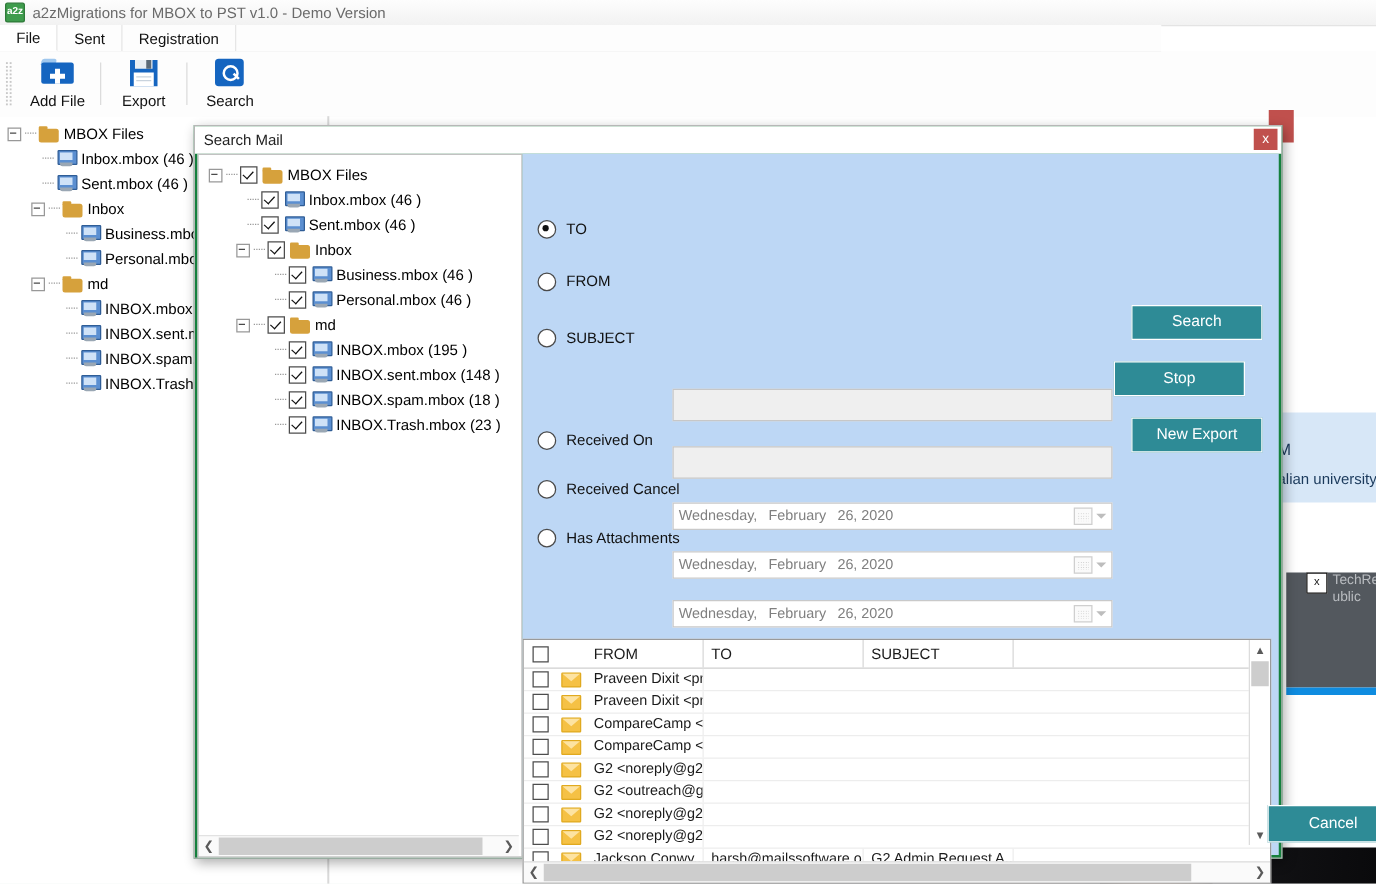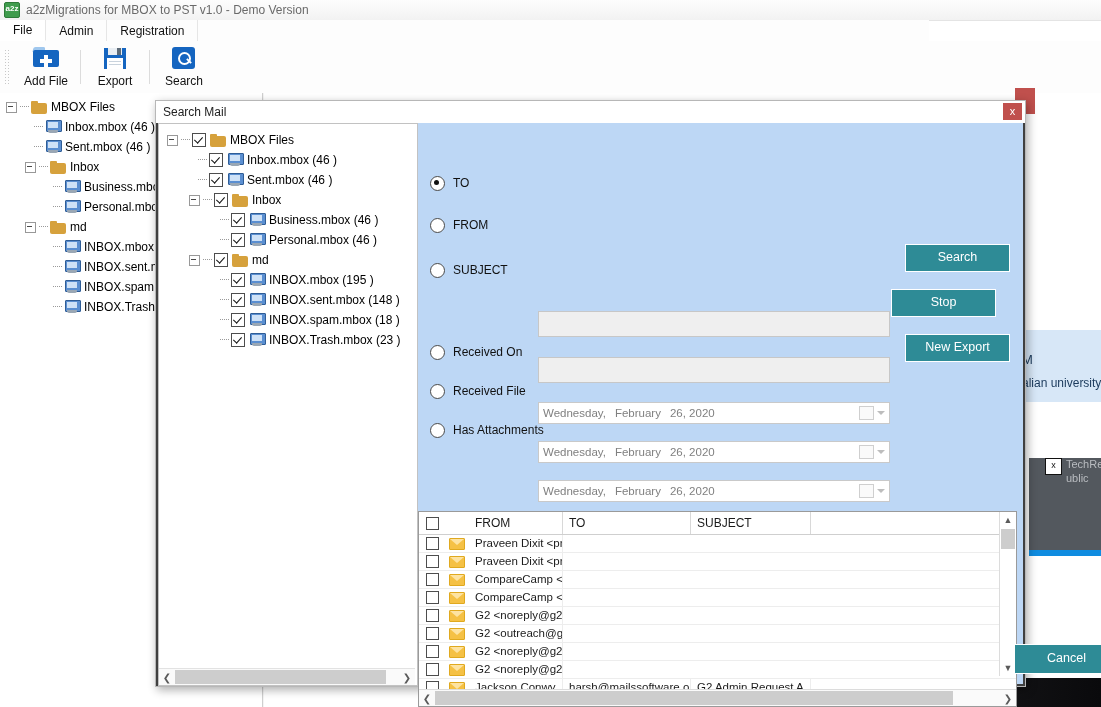--- a/index.html
+++ b/index.html
@@ -92,21 +92,21 @@
     position:relative;flex:0 0 auto;
   }
   .cb.checked:after{
     content:"";position:absolute;left:3px;top:1px;width:4px;height:7px;
     border:solid #111;border-width:0 1.6px 1.6px 0;transform:rotate(42deg);
   }
 
   
   #search-dialog{
     position:absolute;left:155px;top:100px;width:869px;height:585px;
-    background:#404040;box-shadow:2px 3px 9px rgba(0,0,0,.32);
+    background:#15803d;box-shadow:2px 3px 9px rgba(0,0,0,.32);
     border:1px solid #b7b7b7;
   }
   .dlg-title{
     position:absolute;left:0;top:0;width:869px;height:22px;background:#fff;
     display:flex;align-items:center;
   }
   .dlg-title-text{margin-left:7px;font-size:12px;color:#222;}
   .dlg-close{
     position:absolute;right:3px;top:2px;width:19px;height:17px;background:#c0504d;
     color:#fff;font-size:11px;text-align:center;line-height:17px;font-family:"Liberation Sans",sans-serif;
@@ -198,21 +198,21 @@
 
 <div id="app-window">
 
   <div class="titlebar">
     <div class="title-icon">a2z</div>
     <div class="title-text">a2zMigrations for MBOX to PST v1.0 - Demo Version</div>
   </div>
 
   <div class="menubar">
     <div class="menu-item active">File</div>
-    <div class="menu-item">Admin</div>
+    <div class="menu-item">Sent</div>
     <div class="menu-item">Registration</div>
   </div>
 
   <div class="toolbar">
     <div class="tb-grip"></div>
     <div class="tb-btn">
       <div class="ico ico-addfile">
         <div class="f-tab"></div>
           <div class="f-back"></div>
           <div class="f-plusv"></div>
@@ -562,21 +562,21 @@
         <span>Wednesday,</span>
         <span>February</span>
         <span>26, 2020</span>
       </span>
       <span class="cal-btn"></span>
       <span class="cal-arrow"></span>
     </div>
 
     <div class="form-row" style="top:253px">
       <span class="radio"></span>
-      <span class="radio-label">Received File</span>
+      <span class="radio-label">Received Cancel</span>
     </div>
     <div class="date-input" style="left:120px;top:357px">
       <span class="date-parts">
         <span>Wednesday,</span>
         <span>February</span>
         <span>26, 2020</span>
       </span>
       <span class="cal-btn"></span>
       <span class="cal-arrow"></span>
     </div>

